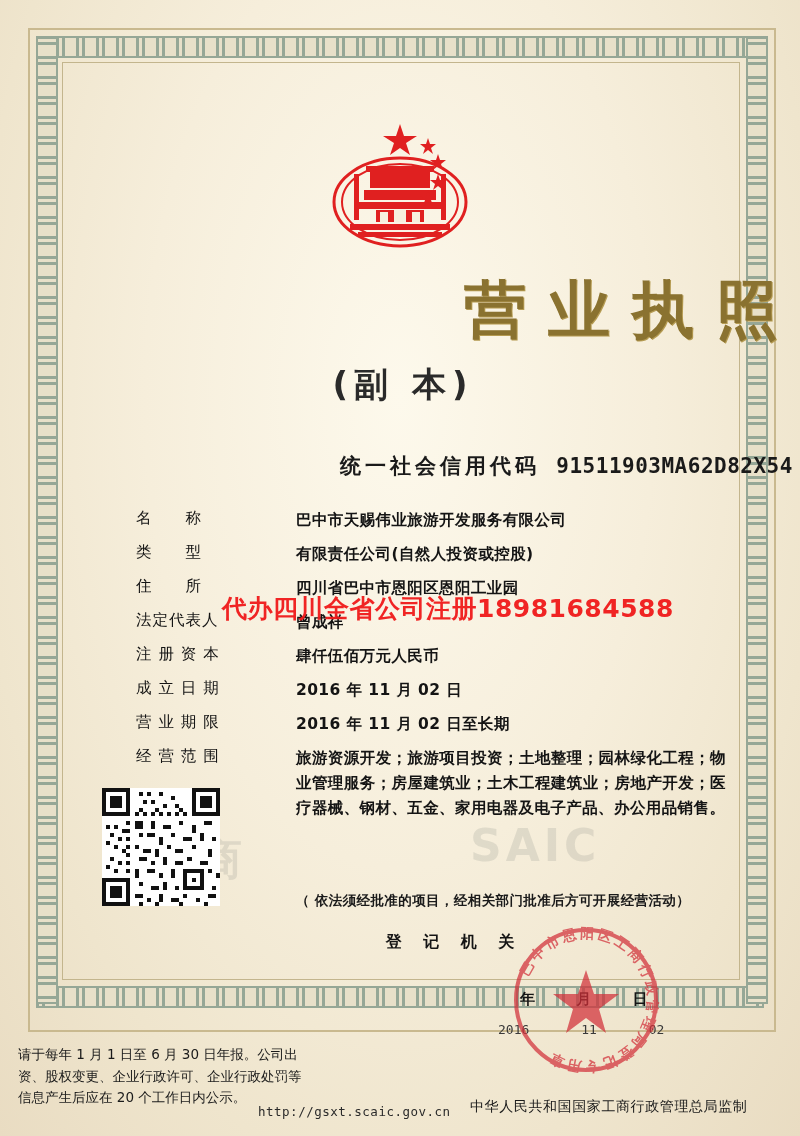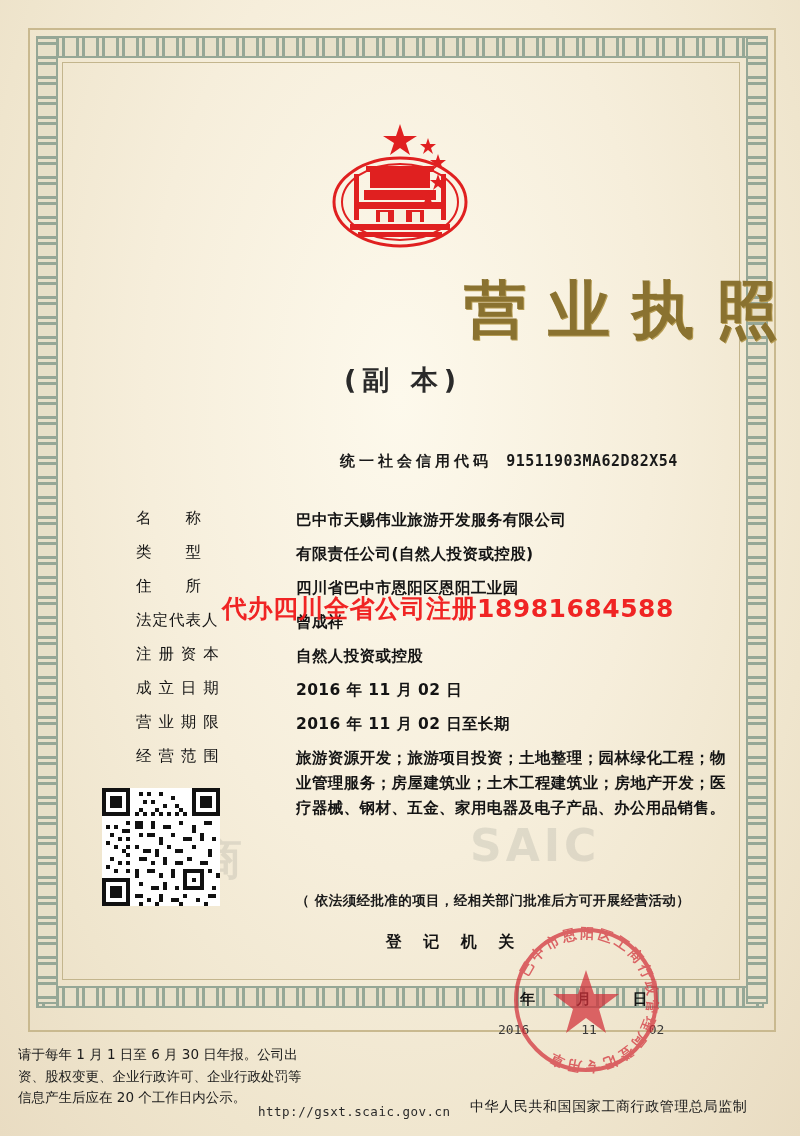--- a/index.html
+++ b/index.html
@@ -102,33 +102,33 @@
     letter-spacing: 22px;
     text-indent: 22px;
     color: #8a7230;
     text-shadow: 1px 1px 0 #b59b52;
   }
   .subtitle {
     position: absolute;
     left: 0; top: 362px;
     width: 800px;
     text-align: center;
-    font-size: 27px;
+    font-size: 34px;
     font-weight: bold;
     letter-spacing: 6px;
     text-indent: 6px;
     color: #2a2a2a;
   }
 
   
   .credit-row {
     position: absolute;
     left: 340px; top: 452px;
     width: 400px;
-    font-size: 15px;
+    font-size: 21px;
     font-weight: bold;
     color: #1a1a1a;
     letter-spacing: 1px;
     white-space: nowrap;
   }
   .credit-label { letter-spacing: 4px; }
   .credit-value {
     font-family: "DejaVu Sans Mono", "Liberation Mono", monospace;
     font-weight: bold;
     letter-spacing: 0.5px;
@@ -340,21 +340,21 @@
     <div class="field-row">
       <div class="field-label">住　　所</div>
       <div class="field-value">四川省巴中市恩阳区恩阳工业园</div>
     </div>
     <div class="field-row">
       <div class="field-label">法定代表人</div>
       <div class="field-value">曾成祥</div>
     </div>
     <div class="field-row">
       <div class="field-label">注 册 资 本</div>
-      <div class="field-value">自然人投资或控股</div>
+      <div class="field-value">肆仟伍佰万元人民币</div>
     </div>
     <div class="field-row">
       <div class="field-label">成 立 日 期</div>
       <div class="field-value mono">2016 年 11 月 02 日</div>
     </div>
     <div class="field-row">
       <div class="field-label">营 业 期 限</div>
       <div class="field-value mono">2016 年 11 月 02 日至长期</div>
     </div>
     <div class="field-row">

